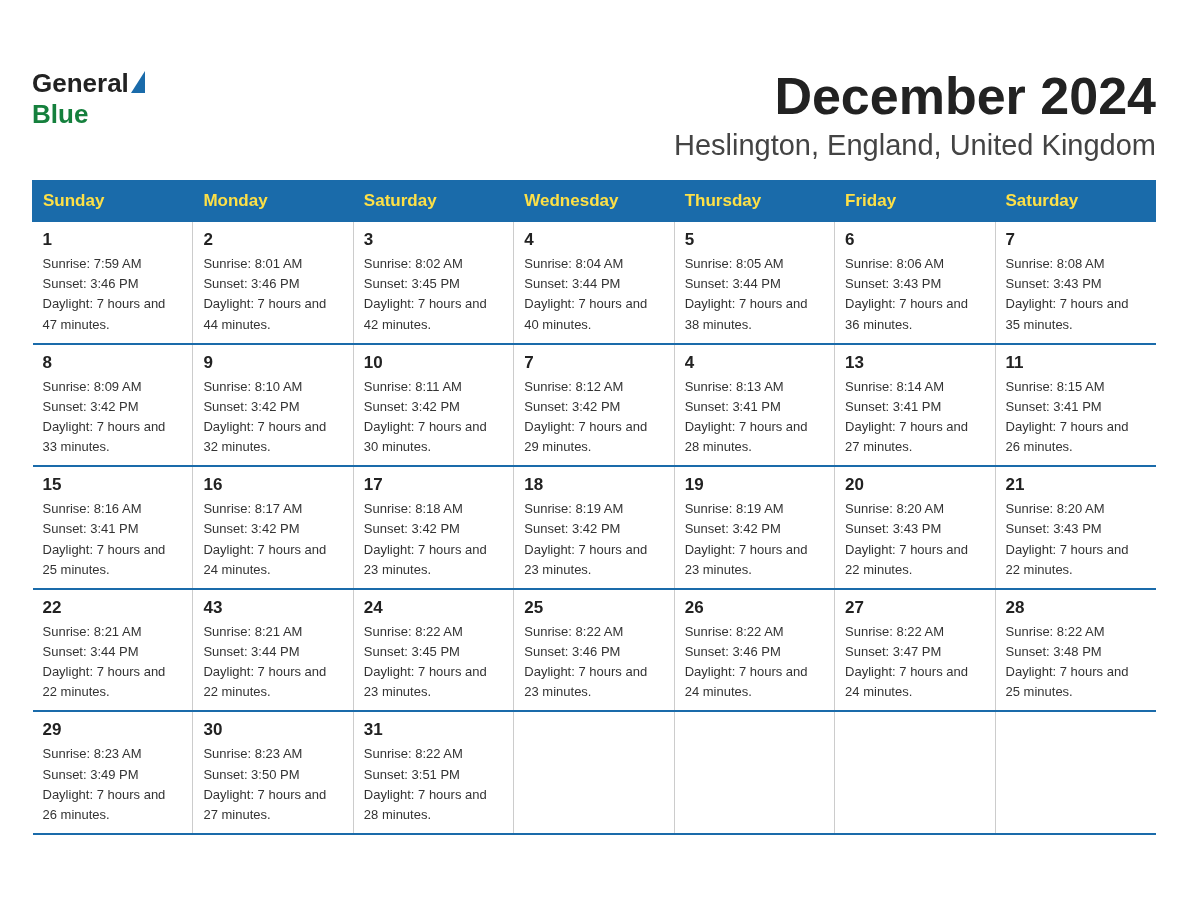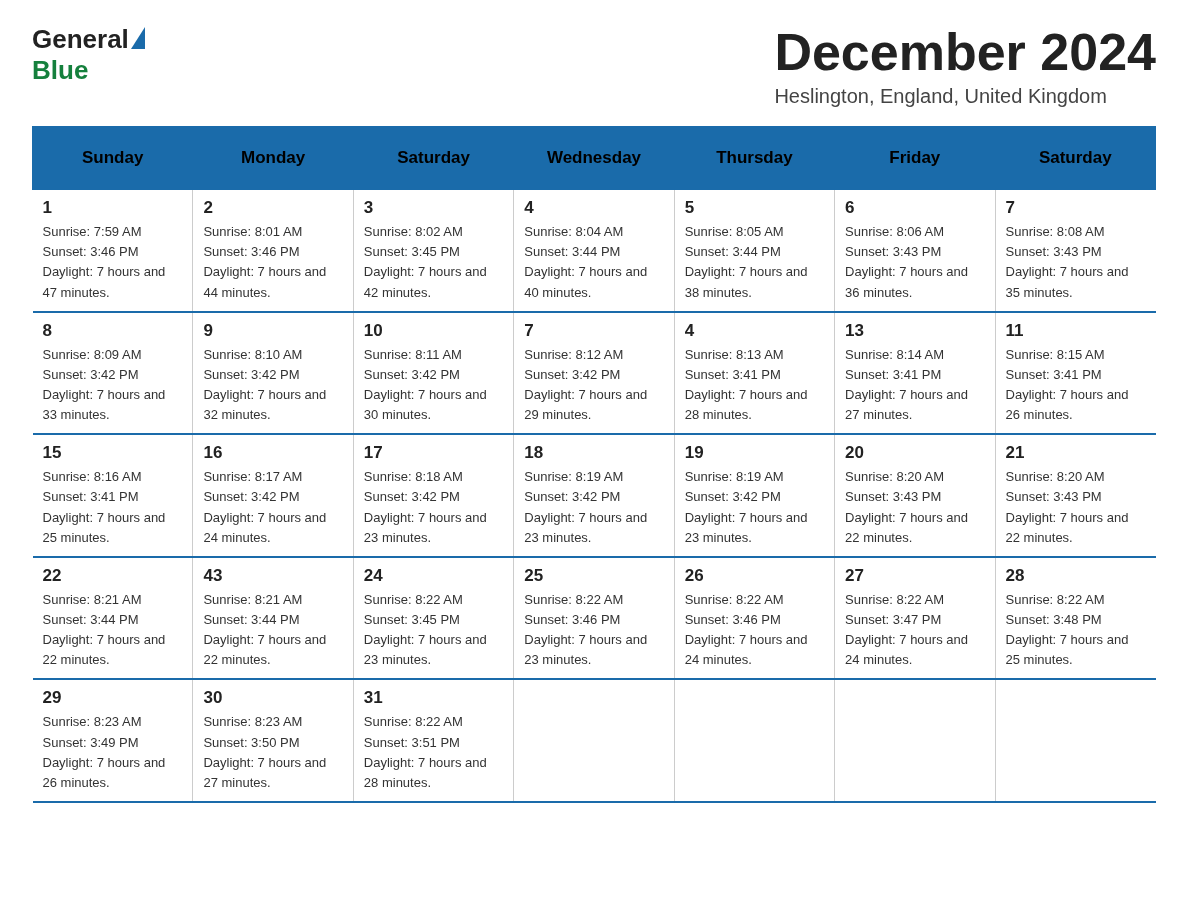--- a/index.html
+++ b/index.html
@@ -7,20 +7,21 @@
       font-family: Arial, sans-serif;
       background: #fff;
       color: #222;
       padding: 24px 32px;
     }
     .header {
       display: flex;
       justify-content: space-between;
       align-items: flex-start;
       margin-bottom: 18px;
+      margin-top: 44px;
     }
     .logo {
       display: flex;
       flex-direction: column;
       align-items: flex-start;
     }
     .logo-text {
       font-size: 26px;
       font-weight: bold;
       color: #222;
@@ -39,47 +40,47 @@
       vertical-align: middle;
       position: relative;
       top: -2px;
     }
     .logo-blue {
       color: #15803d;
       font-size: 26px;
       font-weight: bold;
     }
     .title-block {
-      text-align: left;
+      text-align: right;
     }
     .month-title {
       font-size: 52px;
       font-weight: bold;
       color: #222;
       line-height: 1.1;
     }
     .location-title {
-      font-size: 20px;
+      font-size: 29px;
       color: #444;
       margin-top: 4px;
     }
     table {
       width: 100%;
       border-collapse: collapse;
       table-layout: fixed;
     }
     thead tr {
       background-color: #1a6baa;
     }
     thead th {
-      color: #000000;
+      color: #fde047;
       font-size: 17px;
       font-weight: bold;
-      padding: 21px 10px;
-      text-align: center;
+      padding: 10px 10px;
+      text-align: left;
       border: 1px solid #1a6baa;
     }
     tbody tr {
       border-bottom: 2px solid #1a6baa;
     }
     tbody td {
       vertical-align: top;
       padding: 8px 10px;
       font-size: 13.5px;
       color: #222;

